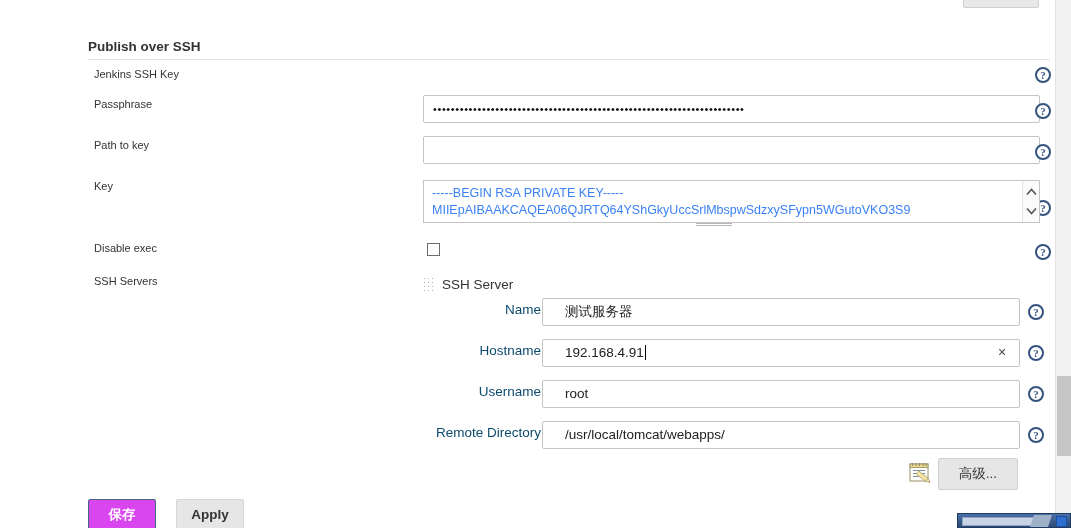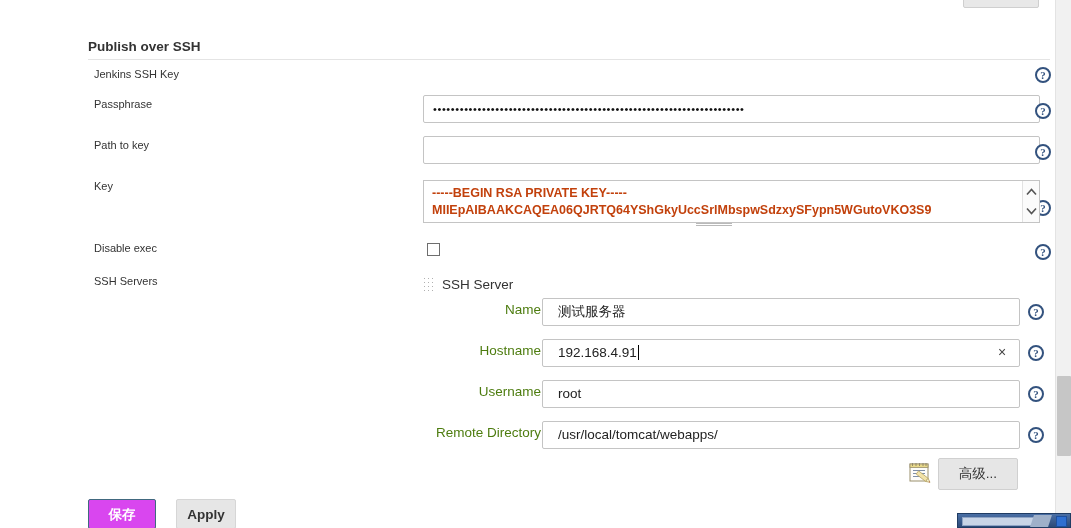--- a/index.html
+++ b/index.html
@@ -135,24 +135,23 @@
     border: 1px solid #c4c4c4;
     background: #ffffff;
     overflow: hidden;
   }
   .keybox .lines {
     position: absolute;
     left: 8px; top: 4px;
     right: 20px;
     font-size: 12.5px;
     line-height: 17px;
-    color: #c2410c;
-    white-space: nowrap;
-    overflow: hidden;
-    font-weight: bold;
+    color: #3b82f6;
+    white-space: nowrap;
+    overflow: hidden;
   }
   .keybox .vbar {
     position: absolute;
     right: 0; top: 0;
     width: 17px; height: 100%;
     background: #fbfbfb;
     border-left: 1px solid #e2e2e2;
   }
   .chev {
     position: absolute;
@@ -193,36 +192,36 @@
     position: absolute;
     left: 0;
     width: 630px;
     height: 28px;
   }
   .srow .slabel {
     position: absolute;
     right: 512px;
     top: 4px;
     font-size: 13.5px;
-    color: #4d7c0f;
+    color: #0c4a6e;
     white-space: nowrap;
     text-align: left;
   }
   .srow .sfield {
     position: absolute;
     left: 119px;
     top: 0;
     width: 478px;
     height: 28px;
     border: 1px solid #c4c4c4;
     border-radius: 2px;
     background: #fff;
     font-size: 13.5px;
     color: #222;
-    padding: 0 15px;
+    padding: 0 22px;
     line-height: 26px;
     white-space: nowrap;
     overflow: hidden;
   }
   .srow .help-icon { left: 605px; top: 6px; }
   .clear-x {
     position: absolute;
     left: 572px; top: 6px;
     width: 14px; height: 14px;
     color: #444;
@@ -272,21 +271,21 @@
   .btn-save {
     left: 88px; top: 499px;
     width: 68px;
     background: #d946ef;
     color: #ffffff;
     border: 1px solid #41697f;
     font-weight: bold;
   }
   .btn-apply {
     left: 176px; top: 499px;
-    width: 60px;
+    width: 68px;
     background: #e6e6e6;
     color: #333;
     border: 1px solid #d6d6d6;
     font-weight: bold;
   }
 
   
   .page-scroll {
     position: absolute;
     right: 0; top: 0;

